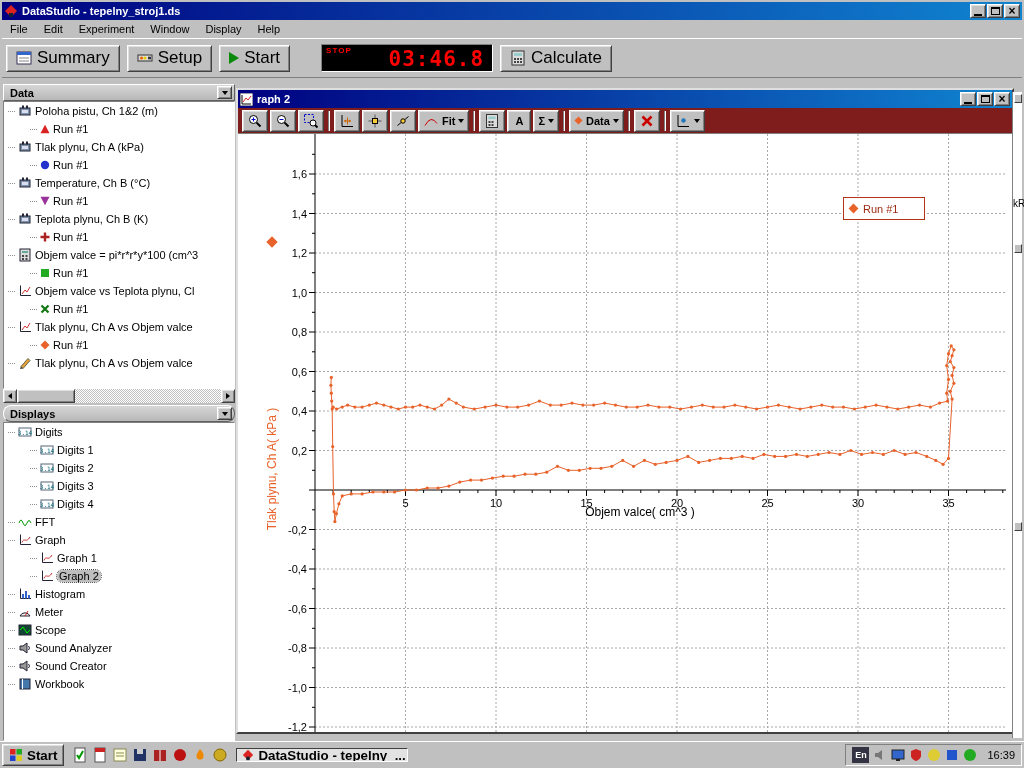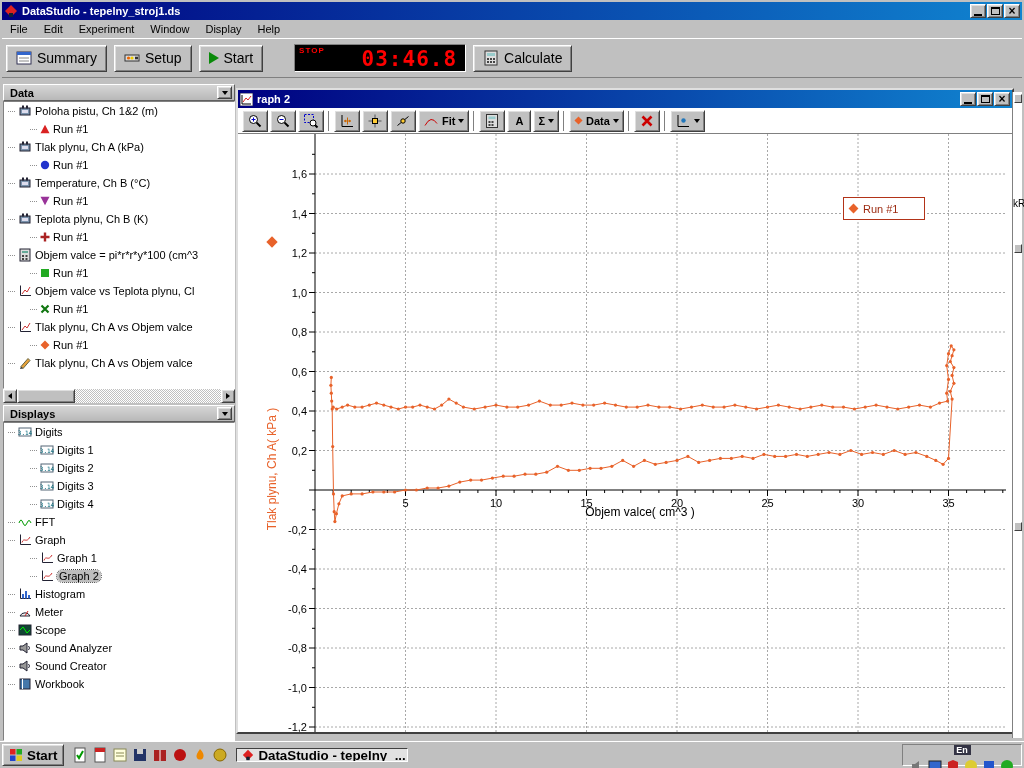--- a/index.html
+++ b/index.html
@@ -1,30 +1,30 @@
 <!DOCTYPE html>
 <html><head>
 <meta charset="utf-8">
 <style>
 *{margin:0;padding:0;box-sizing:border-box;}
 html,body{width:1024px;height:768px;overflow:hidden;}
 body{font-family:"Liberation Sans",sans-serif;font-size:11px;background:#c0c0c0;position:relative;color:#000;}
 .bevel{border:1px solid;border-color:#fff #404040 #404040 #fff;box-shadow:inset 1px 1px 0 #dfdfdf,inset -1px -1px 0 #808080;background:#c0c0c0;}
-.sunken{border:1px solid;border-color:#808080 #fff #fff #808080;flex-direction:column;}
+.sunken{border:1px solid;border-color:#808080 #fff #fff #808080;}
 .titlebar{position:absolute;left:2px;top:2px;width:1020px;height:18px;background:linear-gradient(90deg,#000080,#1084d0);display:flex;align-items:center;padding:0 2px;gap:4px;}
 .title-text{color:#fff;font-weight:bold;flex:1;white-space:nowrap;overflow:hidden;}
 .winbtns{display:flex;gap:1px;}
 .winbtn{width:16px;height:14px;display:inline-flex;align-items:center;justify-content:center;font-size:9px;font-weight:bold;padding:0;cursor:default;}
 .glyph-min{width:8px;height:2px;background:#000;margin-top:7px;}
 .glyph-max{width:9px;height:8px;border:1px solid #000;border-top:2px solid #000;}
 .glyph-close{font-size:12px;line-height:10px;font-weight:bold;}
 .menubar{position:absolute;left:2px;top:20px;width:1020px;height:18px;display:flex;align-items:center;background:#c0c0c0;}
 .menu-item{padding:2px 8px;}
 .toolbar{position:absolute;left:2px;top:38px;width:1020px;height:40px;display:flex;align-items:center;gap:7px;padding:0 4px;border-top:1px solid #fff;border-bottom:1px solid #808080;}
-.tbtn{height:27px;display:inline-flex;align-items:center;gap:5px;padding:0 9px;font-size:14px;}
+.tbtn{height:27px;display:inline-flex;align-items:center;gap:5px;padding:0 9px;font-size:17px;}
 .timer{width:172px;height:28px;background:#000;border:1px solid;border-color:#808080 #fff #fff #808080;position:relative;margin-left:24px;display:flex;align-items:flex-end;justify-content:flex-end;padding-right:8px;}
 .timer-status{position:absolute;top:1px;left:4px;color:#f00;font-size:8px;font-weight:bold;letter-spacing:1px;}
 .timer-value{font-family:"DejaVu Sans Mono",monospace;font-weight:bold;color:#f00;font-size:21px;letter-spacing:1px;}
 .play-icon{width:0;height:0;border-left:10px solid #0a8a0a;border-top:6px solid transparent;border-bottom:6px solid transparent;}
 .main{position:absolute;left:2px;top:78px;width:1020px;height:663px;background:#c0c0c0;}
 .left-panel{position:absolute;left:0;top:0;width:234px;height:663px;}
 .panel-header{position:absolute;left:1px;width:232px;height:17px;display:flex;align-items:center;padding:0 2px 0 6px;font-weight:bold;background:linear-gradient(#d6d6d6,#b8b8b8);border:1px solid;border-color:#fff #606060 #606060 #fff;}
 .panel-header .hdr-label{flex:1;}
 .hdr-drop{width:15px;height:13px;display:inline-flex;align-items:center;justify-content:center;padding:0;}
 .dd{width:0;height:0;border-left:3px solid transparent;border-right:3px solid transparent;border-top:4px solid #000;display:inline-block;}
@@ -40,21 +40,21 @@
 .tlabel{overflow:hidden;}
 .sel-label{background:#bdbdbd;outline:1px dotted #404040;padding:0 2px;border-radius:6px;}
 .hscroll{position:absolute;left:1px;top:311px;width:232px;height:14px;background:repeating-conic-gradient(#fff 0 25%,#c0c0c0 0 50%) 0 0/2px 2px;display:flex;}
 .sb-btn{width:14px;height:14px;flex:none;display:flex;align-items:center;justify-content:center;padding:0;}
 .tri-l{width:0;height:0;border-top:3px solid transparent;border-bottom:3px solid transparent;border-right:4px solid #000;}
 .tri-r{width:0;height:0;border-top:3px solid transparent;border-bottom:3px solid transparent;border-left:4px solid #000;}
 .sb-thumb{width:58px;height:14px;}
 .graph-window{position:absolute;left:234px;top:10px;width:778px;height:646px;border:2px solid;border-color:#dfdfdf #404040 #404040 #dfdfdf;background:#c0c0c0;}
 .gw-titlebar{height:18px;background:linear-gradient(90deg,#000080,#1084d0);display:flex;align-items:center;gap:4px;padding:8px 2px;}
 .gw-title{color:#fff;font-weight:bold;flex:1;}
-.gw-toolbar{height:26px;display:flex;align-items:center;gap:2px;padding:0 4px;background:#ffffff;border-bottom:1px solid #808080;}
+.gw-toolbar{height:26px;display:flex;align-items:center;gap:2px;padding:0 4px;background:#7f1d1d;border-bottom:1px solid #808080;}
 .gbtn{height:22px;min-width:24px;display:inline-flex;align-items:center;justify-content:center;gap:3px;padding:0 4px;font-size:11px;}
 .vsep{width:2px;height:20px;border-left:1px solid #808080;border-right:1px solid #fff;margin:0 2px;}
 .gw-canvas{position:relative;width:774px;height:598px;background:#fff;overflow:hidden;}
 #plot-area{position:absolute;inset:0;}
 .ylabel{position:absolute;left:34px;top:335px;transform:translate(-50%,-50%) rotate(-90deg);white-space:nowrap;color:#e8622a;font-size:12px;}
 .ylabel-diamond{position:absolute;left:30px;top:104px;width:8px;height:8px;background:#e8622a;transform:rotate(45deg);}
 .xlabel{position:absolute;left:252px;top:371px;width:300px;text-align:center;font-size:12px;}
 .legend{position:absolute;left:605px;top:63px;width:82px;height:23px;background:#fff;border:1px solid #b23318;display:flex;align-items:center;gap:6px;padding:0 6px;color:#9c2a10;}
 .legend .diamond{width:7px;height:7px;background:#e8622a;transform:rotate(45deg);flex:none;}
 .right-strip{position:absolute;left:1010px;top:14px;width:10px;height:646px;background:#fff;border-left:1px solid #808080;}
@@ -321,21 +321,21 @@
     <div class="hscroll">
       <button class="sb-btn bevel">
           <span class="tri-l"></span>
         </button>
       <span class="sb-thumb bevel"></span>
       <span style="flex:1"></span>
       <button class="sb-btn bevel">
           <span class="tri-r"></span>
         </button>
     </div>
-    <div class="panel-header" style="top:327px;">
+    <div class="panel-header" style="top:327px;border-radius:8px;">
       <span class="hdr-label">Displays</span>
       <button class="hdr-drop bevel">
           <span class="dd"></span>
         </button>
     </div>
     <div class="tree" id="displays-tree">
         <div class="tree-row">
           <span class="conn"></span>
           <span class="icon14">
             <svg width="14" height="14" viewBox="0 0 14 14">

